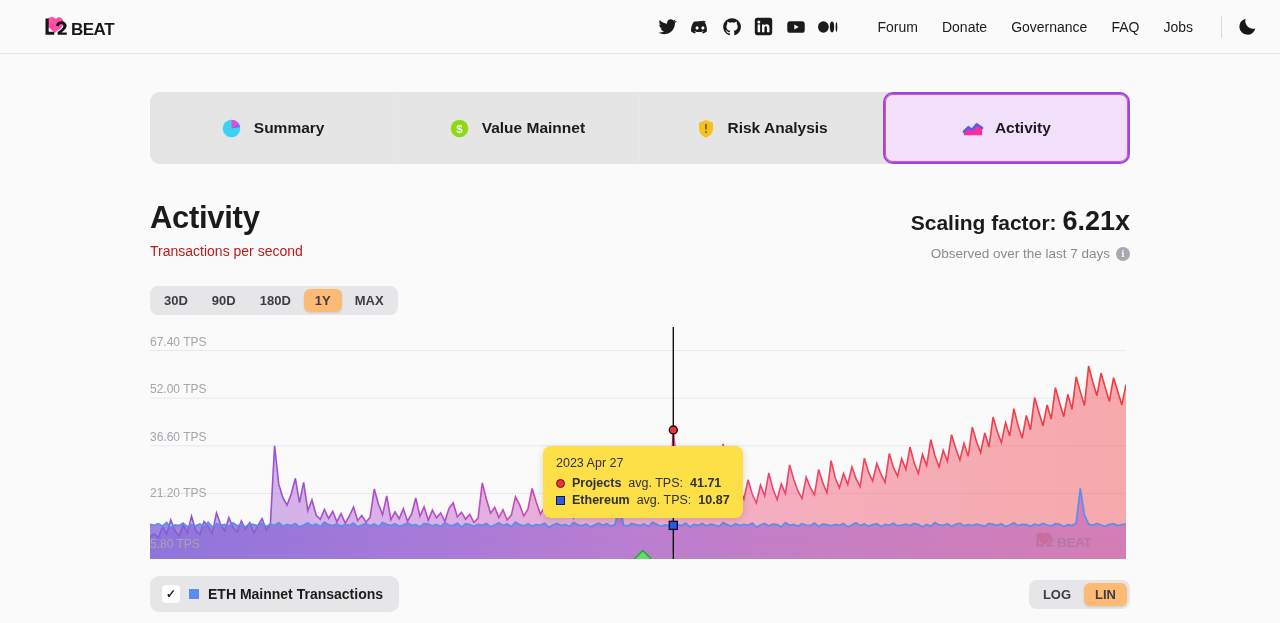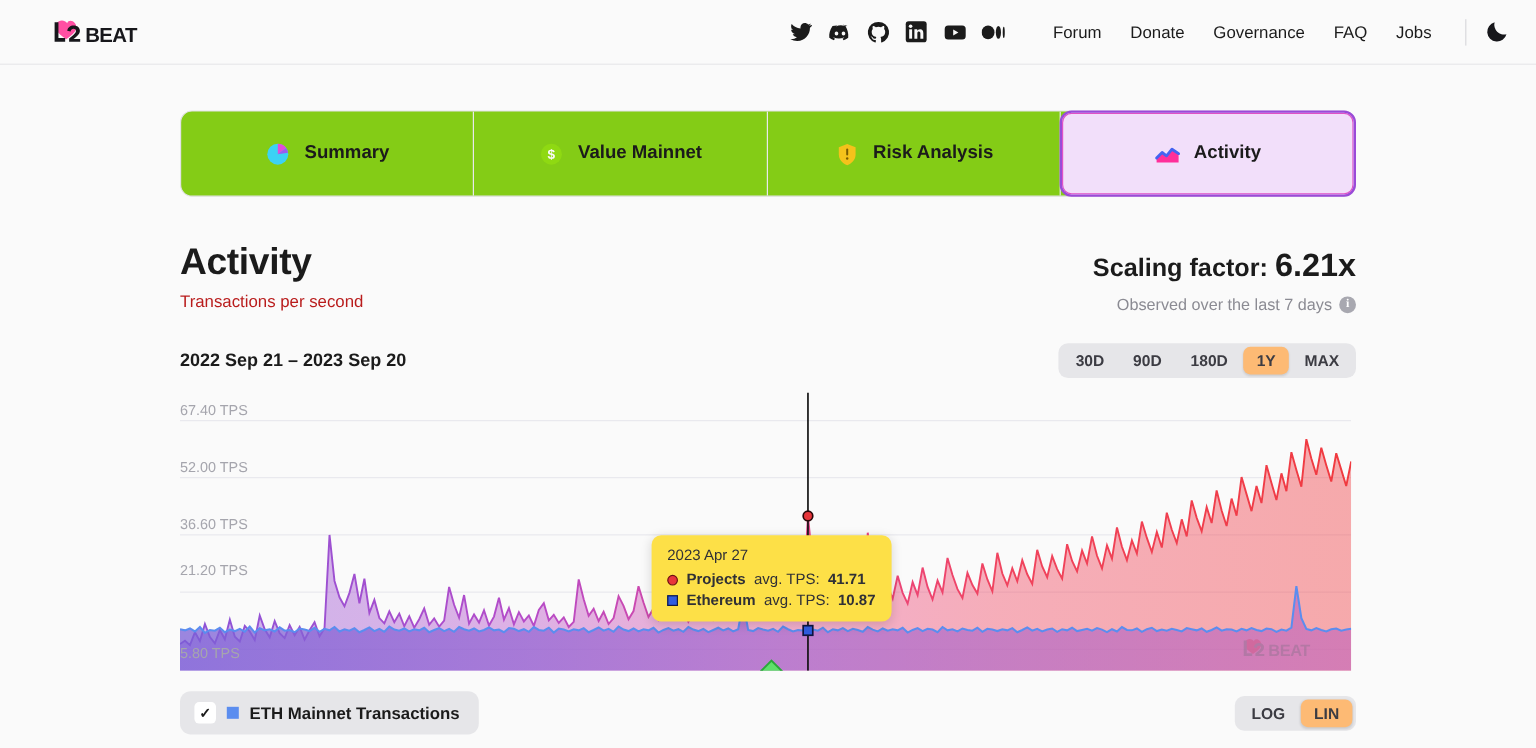--- a/index.html
+++ b/index.html
@@ -53,21 +53,21 @@
 
   
   .page { padding: 0 150px; }
 
   
   .tabbar {
     display: flex;
     margin-top: 38px;
     border: 1px solid #e2e2e6;
     border-radius: 10px;
-    background: #84cc16;
+    background: #e5e5e5;
     height: 72px;
     overflow: visible;
     position: relative;
   }
   .tab {
     flex: 1;
     display: flex; align-items: center; justify-content: center;
     gap: 11px;
     font-size: 15.5px; font-weight: 700;
     color: #1b1b1b;
@@ -309,21 +309,20 @@
         <span class="big">6.21x</span>
       </div>
       <div class="sf-sub">
         <span>Observed over the last 7 days</span>
         <span class="info-dot">i</span>
       </div>
     </div>
   </div>
 
   <div class="rangerow">
-    <div class="range-label">2022 Sep 21 – 2023 Sep 20</div>
     <div class="pillgroup">
       <div class="pill">30D</div>
       <div class="pill">90D</div>
       <div class="pill">180D</div>
       <div class="pill active">1Y</div>
       <div class="pill">MAX</div>
     </div>
   </div>
 
   <div class="chartwrap">
@@ -368,21 +367,21 @@
           <line x1="523.3021276595745" x2="523.3021276595745" y1="0" y2="232" stroke="#111111" stroke-width="1.4" vector-effect="non-scaling-stroke"></line>
           <circle cx="523.3021276595745" cy="102.97706666666664" r="4" fill="#e8353a" stroke="#2b0608" stroke-width="1.4"></circle>
           <rect x="519.3021276595745" y="194.37546666666668" width="8" height="8" fill="#2f5ce0" stroke="#0d1540" stroke-width="1.4"></rect>
           <rect x="486.88" y="226" width="12" height="12" fill="#5fe06b" stroke="#2aa83a" stroke-width="1.6" transform="rotate(45 492.88 232)"></rect>
         </g>
     </svg>
 
     <div class="ylabel" id="yl0" style="top: 7.50933px;">67.40 TPS</div>
     <div class="ylabel" id="yl1" style="top: 55.1467px;">52.00 TPS</div>
     <div class="ylabel" id="yl2" style="top: 102.784px;">36.60 TPS</div>
-    <div class="ylabel" id="yl3" style="top: 141px;">21.20 TPS</div>
+    <div class="ylabel" id="yl3" style="top: 159px;">21.20 TPS</div>
     <div class="ylabel" id="yl4" style="top: 210px;">5.80 TPS</div>
 
     <div class="watermark">
       <svg width="66" height="21" viewBox="0 0 82 26">
         <path d="M16 5.4c-2.3-3.4-7-3-8.9.2-1.6 2.7-.4 5.9 1.7 8 1.9 1.9 4.2 3.4 6.3 5.1 2.4-1.9 5-3.6 6.9-5.9 1.8-2.2 2.3-5.5.3-7.7-2.1-2.4-5.5-2.3-6.3.3z" fill="#d2456f"></path>
         <path d="M5.5 4.6h3.2v13.1h5.6v3H5.5z" fill="#7d6f84"></path>
         <path d="M17.6 20.7v-2.6c2.9-2.4 5.7-4.3 5.7-6.2 0-1.2-.8-1.9-2-1.9-1.3 0-2.2.8-2.4 2.3l-2.9-.6c.4-2.9 2.5-4.5 5.4-4.5 3.1 0 5.2 1.8 5.2 4.5 0 2.9-2.8 4.9-5.4 6.9h5.6v2.1z" fill="#7d6f84"></path>
         <text x="31" y="21" font-family="Liberation Sans, sans-serif" font-size="17" font-weight="700" fill="#7d6f84" letter-spacing="-0.5">BEAT</text>
       </svg>
     </div>

